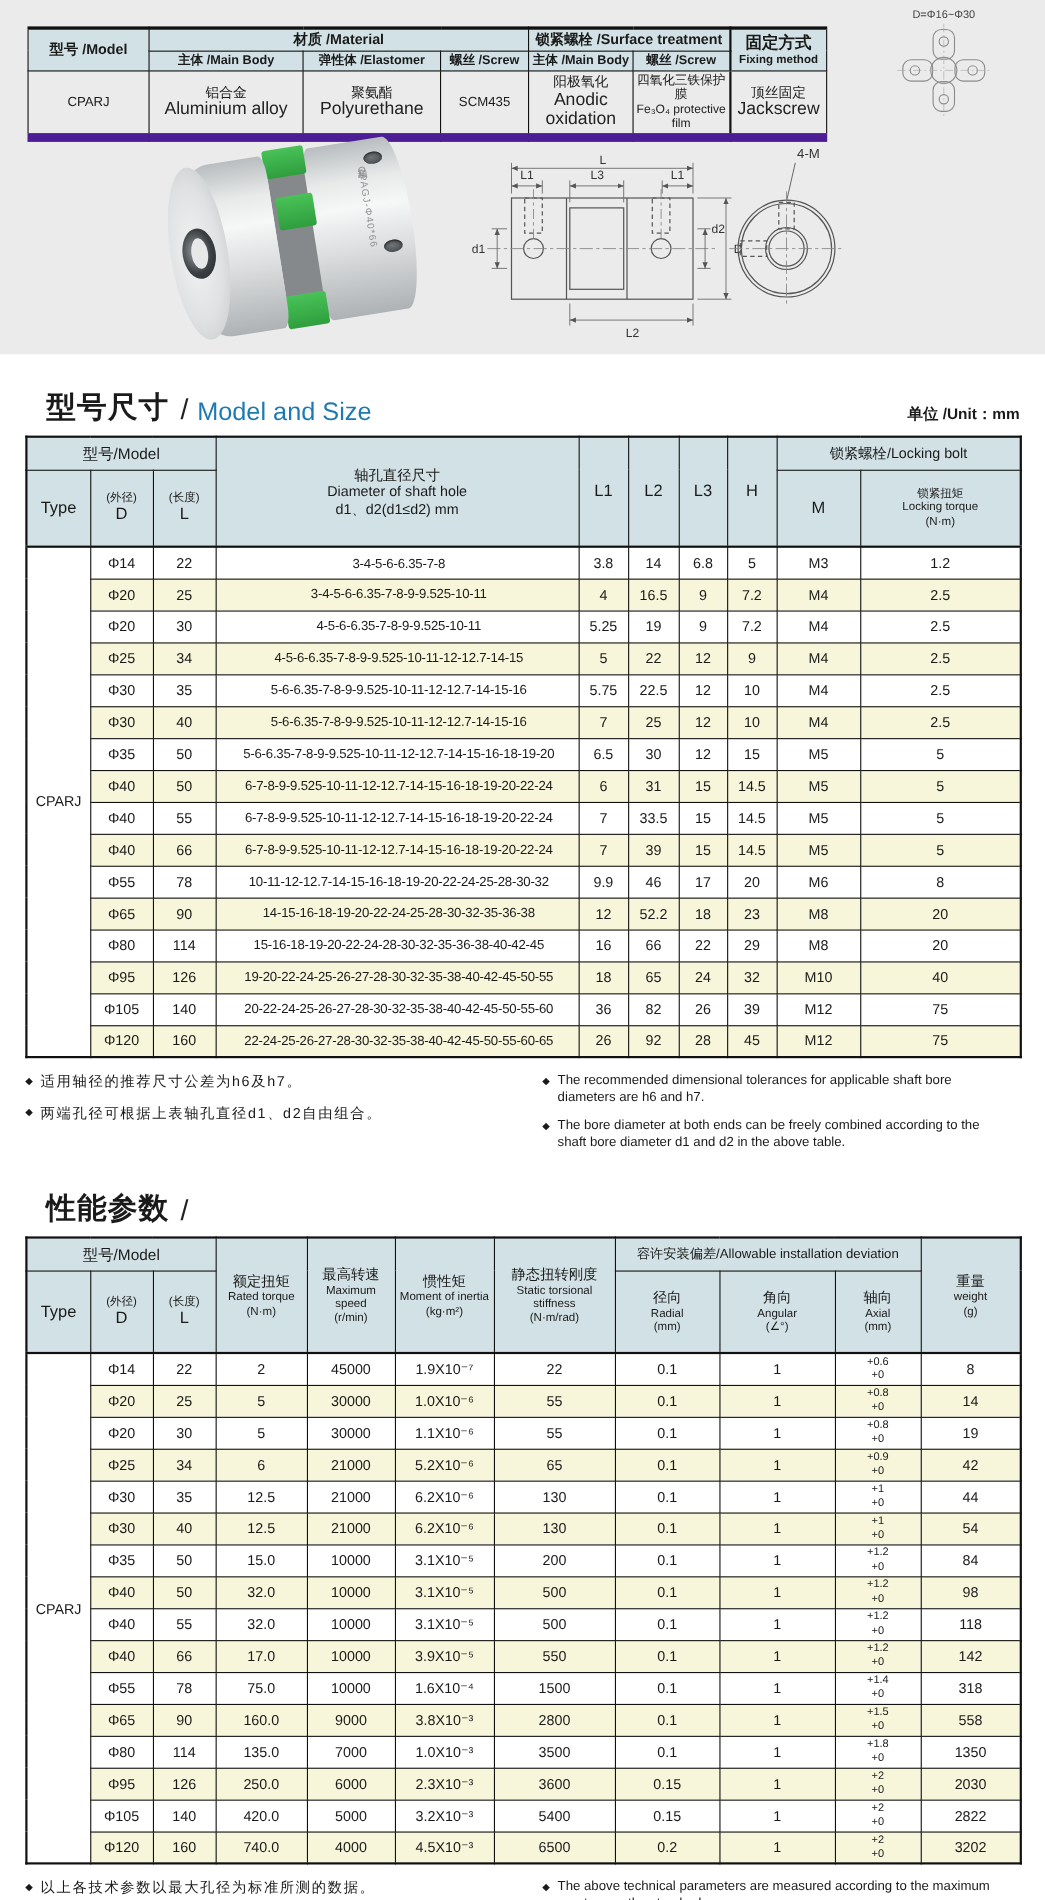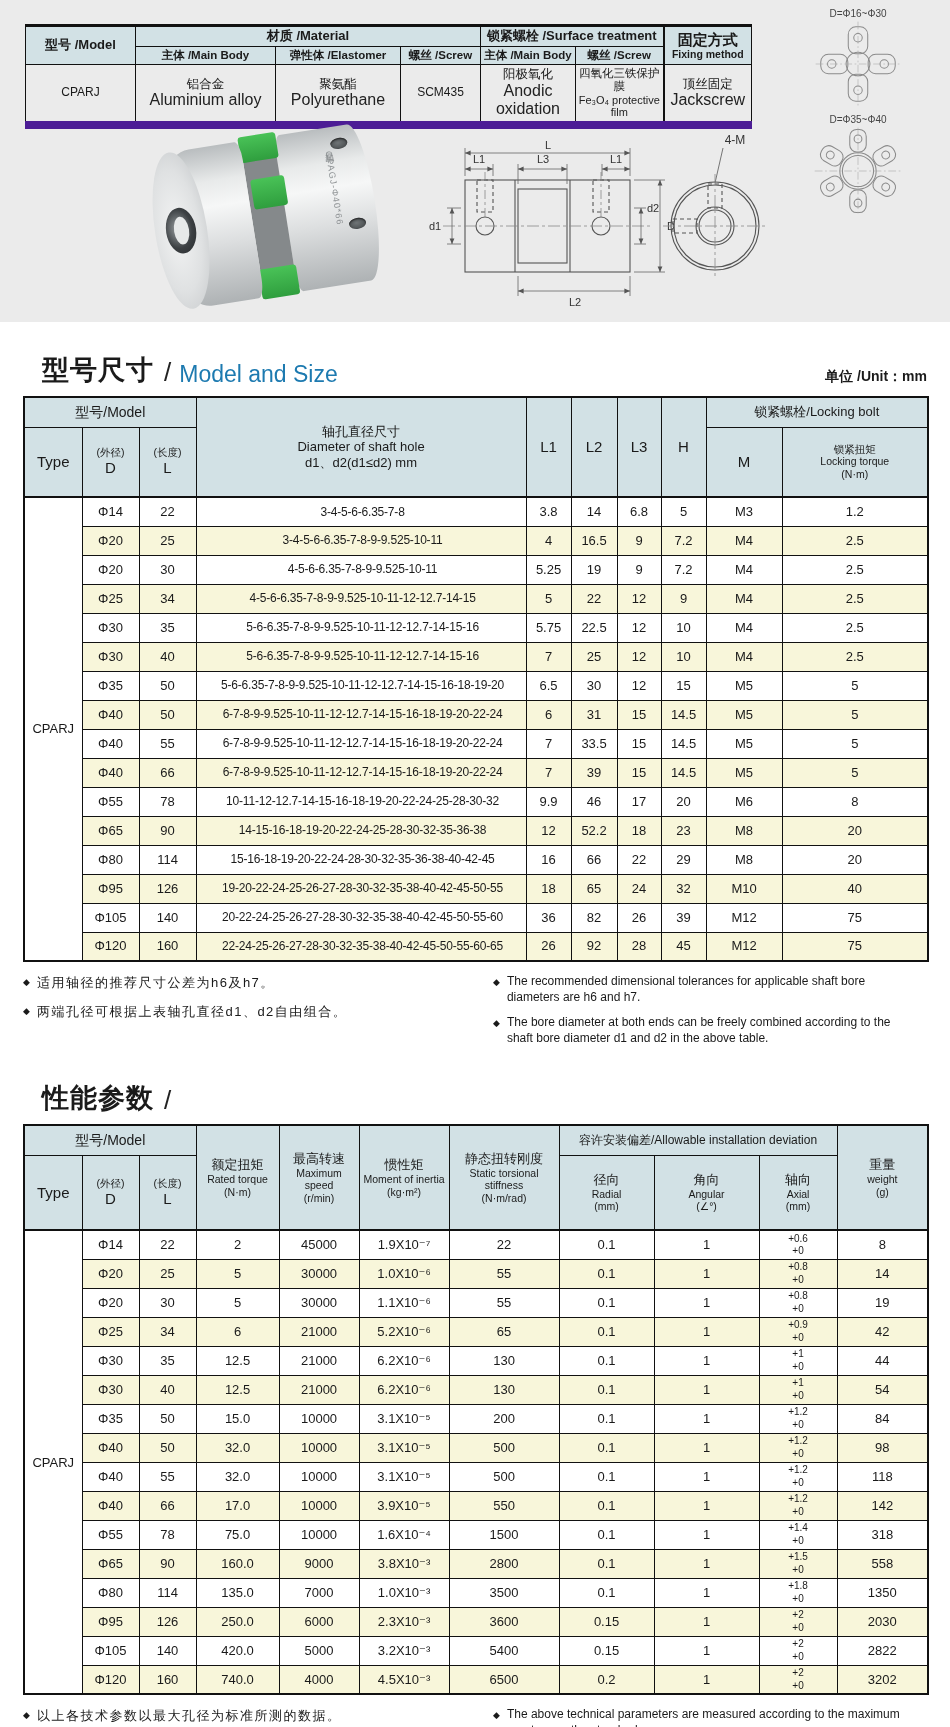--- a/index.html
+++ b/index.html
@@ -263,42 +263,20 @@
               <use href="#p4" transform="rotate(180)"></use>
               <use href="#p4" transform="rotate(270)"></use>
             <circle r="14"></circle>
             <g stroke="#aaa" stroke-width="0.7">
               <line x1="-50" y1="0" x2="50" y2="0" stroke-dasharray="9 3 2 3"></line>
               <line x1="0" y1="-50" x2="0" y2="50" stroke-dasharray="9 3 2 3"></line>
             </g>
           </g>
         </svg>
       </div>
-      <div class="spider-item">
-        <div class="spider-label">D=Φ35~Φ40</div>
-        <svg width="96" height="90" viewBox="-52 -52 104 104">
-          <g stroke="#8a8a8a" fill="none" stroke-width="1.2">
-            <g id="p6">
-                <rect x="-9.5" y="-48" width="19" height="26" rx="8"></rect>
-                <circle cy="-37" r="4.5"></circle>
-              </g>
-            <use href="#p6" transform="rotate(60)"></use>
-              <use href="#p6" transform="rotate(120)"></use>
-            <use href="#p6" transform="rotate(180)"></use>
-              <use href="#p6" transform="rotate(240)"></use>
-              <use href="#p6" transform="rotate(300)"></use>
-            <circle r="21"></circle>
-              <circle r="18"></circle>
-            <g stroke="#aaa" stroke-width="0.7">
-              <line x1="-50" y1="0" x2="50" y2="0" stroke-dasharray="9 3 2 3"></line>
-              <line x1="0" y1="-50" x2="0" y2="50" stroke-dasharray="9 3 2 3"></line>
-            </g>
-          </g>
-        </svg>
-      </div>
     </div>
   </div>
 
   <div class="content">
 
     <div class="sec-title">
       <span class="st-cn">型号尺寸</span>
       <span class="st-sep">/</span>
       <span class="st-en">Model and Size</span>
       <span class="unit">单位 /Unit：mm</span>

